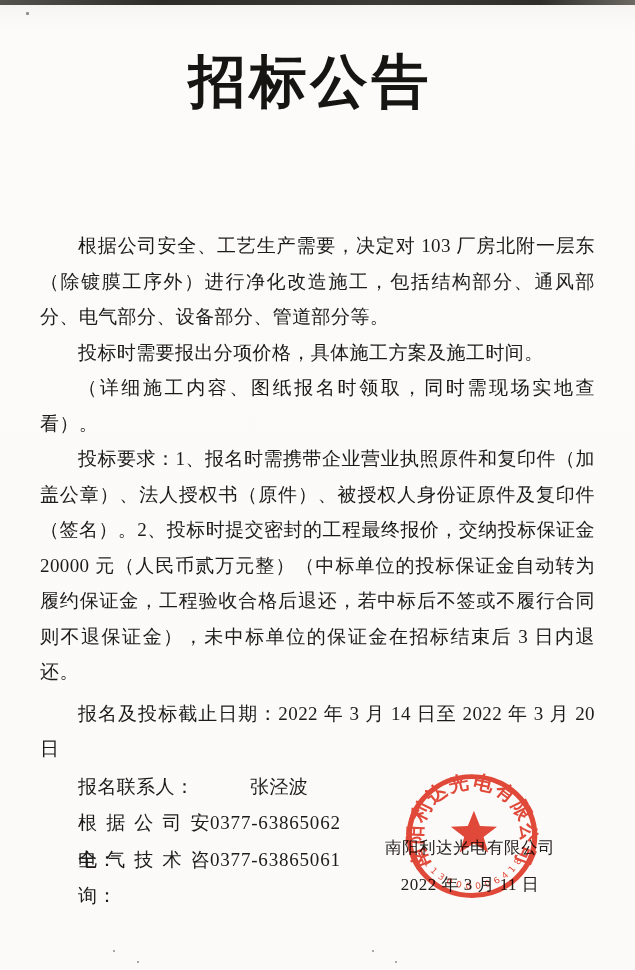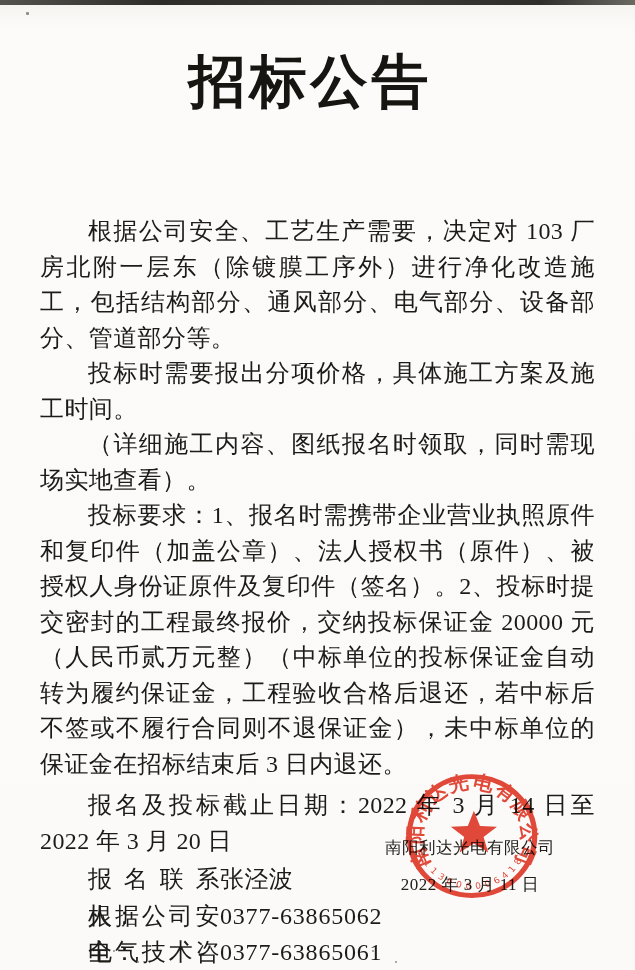--- a/index.html
+++ b/index.html
@@ -27,40 +27,40 @@
     text-align: center;
     transform: translateX(-7px);
     font-size: 57px;
     font-weight: 700;
     letter-spacing: 4px;
     color: #171511;
     white-space: nowrap;
   }
   .doc-body {
     position: absolute;
-    top: 214px;
+    top: 228px;
     left: 40px;
     width: 555px;
-    font-size: 24px;
+    font-size: 19px;
     line-height: 35.5px;
     letter-spacing: 0.4px;
     text-align: justify;
     color: #1d1b18;
   }
   .doc-body p { margin: 0; text-indent: 2em; }
   .deadline-line { margin-top: 6px !important; }
   .contacts { margin-top: 2px; }
   .contact-row {
     display: flex;
     height: 36.5px;
     line-height: 36.5px;
     padding-left: 2em;
   }
   .contact-label { width: 132px; }
-  .contact-name  { width: 81px; }
+  .contact-name  { width: 81px; margin-left: 40px; }
   .contact-phone { letter-spacing: 0.8px; }
   .signature {
     position: absolute;
     top: 838px;
     left: 370px;
     width: 200px;
     text-align: center;
     color: #23201c;
   }
   .signature-company { font-size: 16.5px; letter-spacing: 0.5px; line-height: 20px; }

